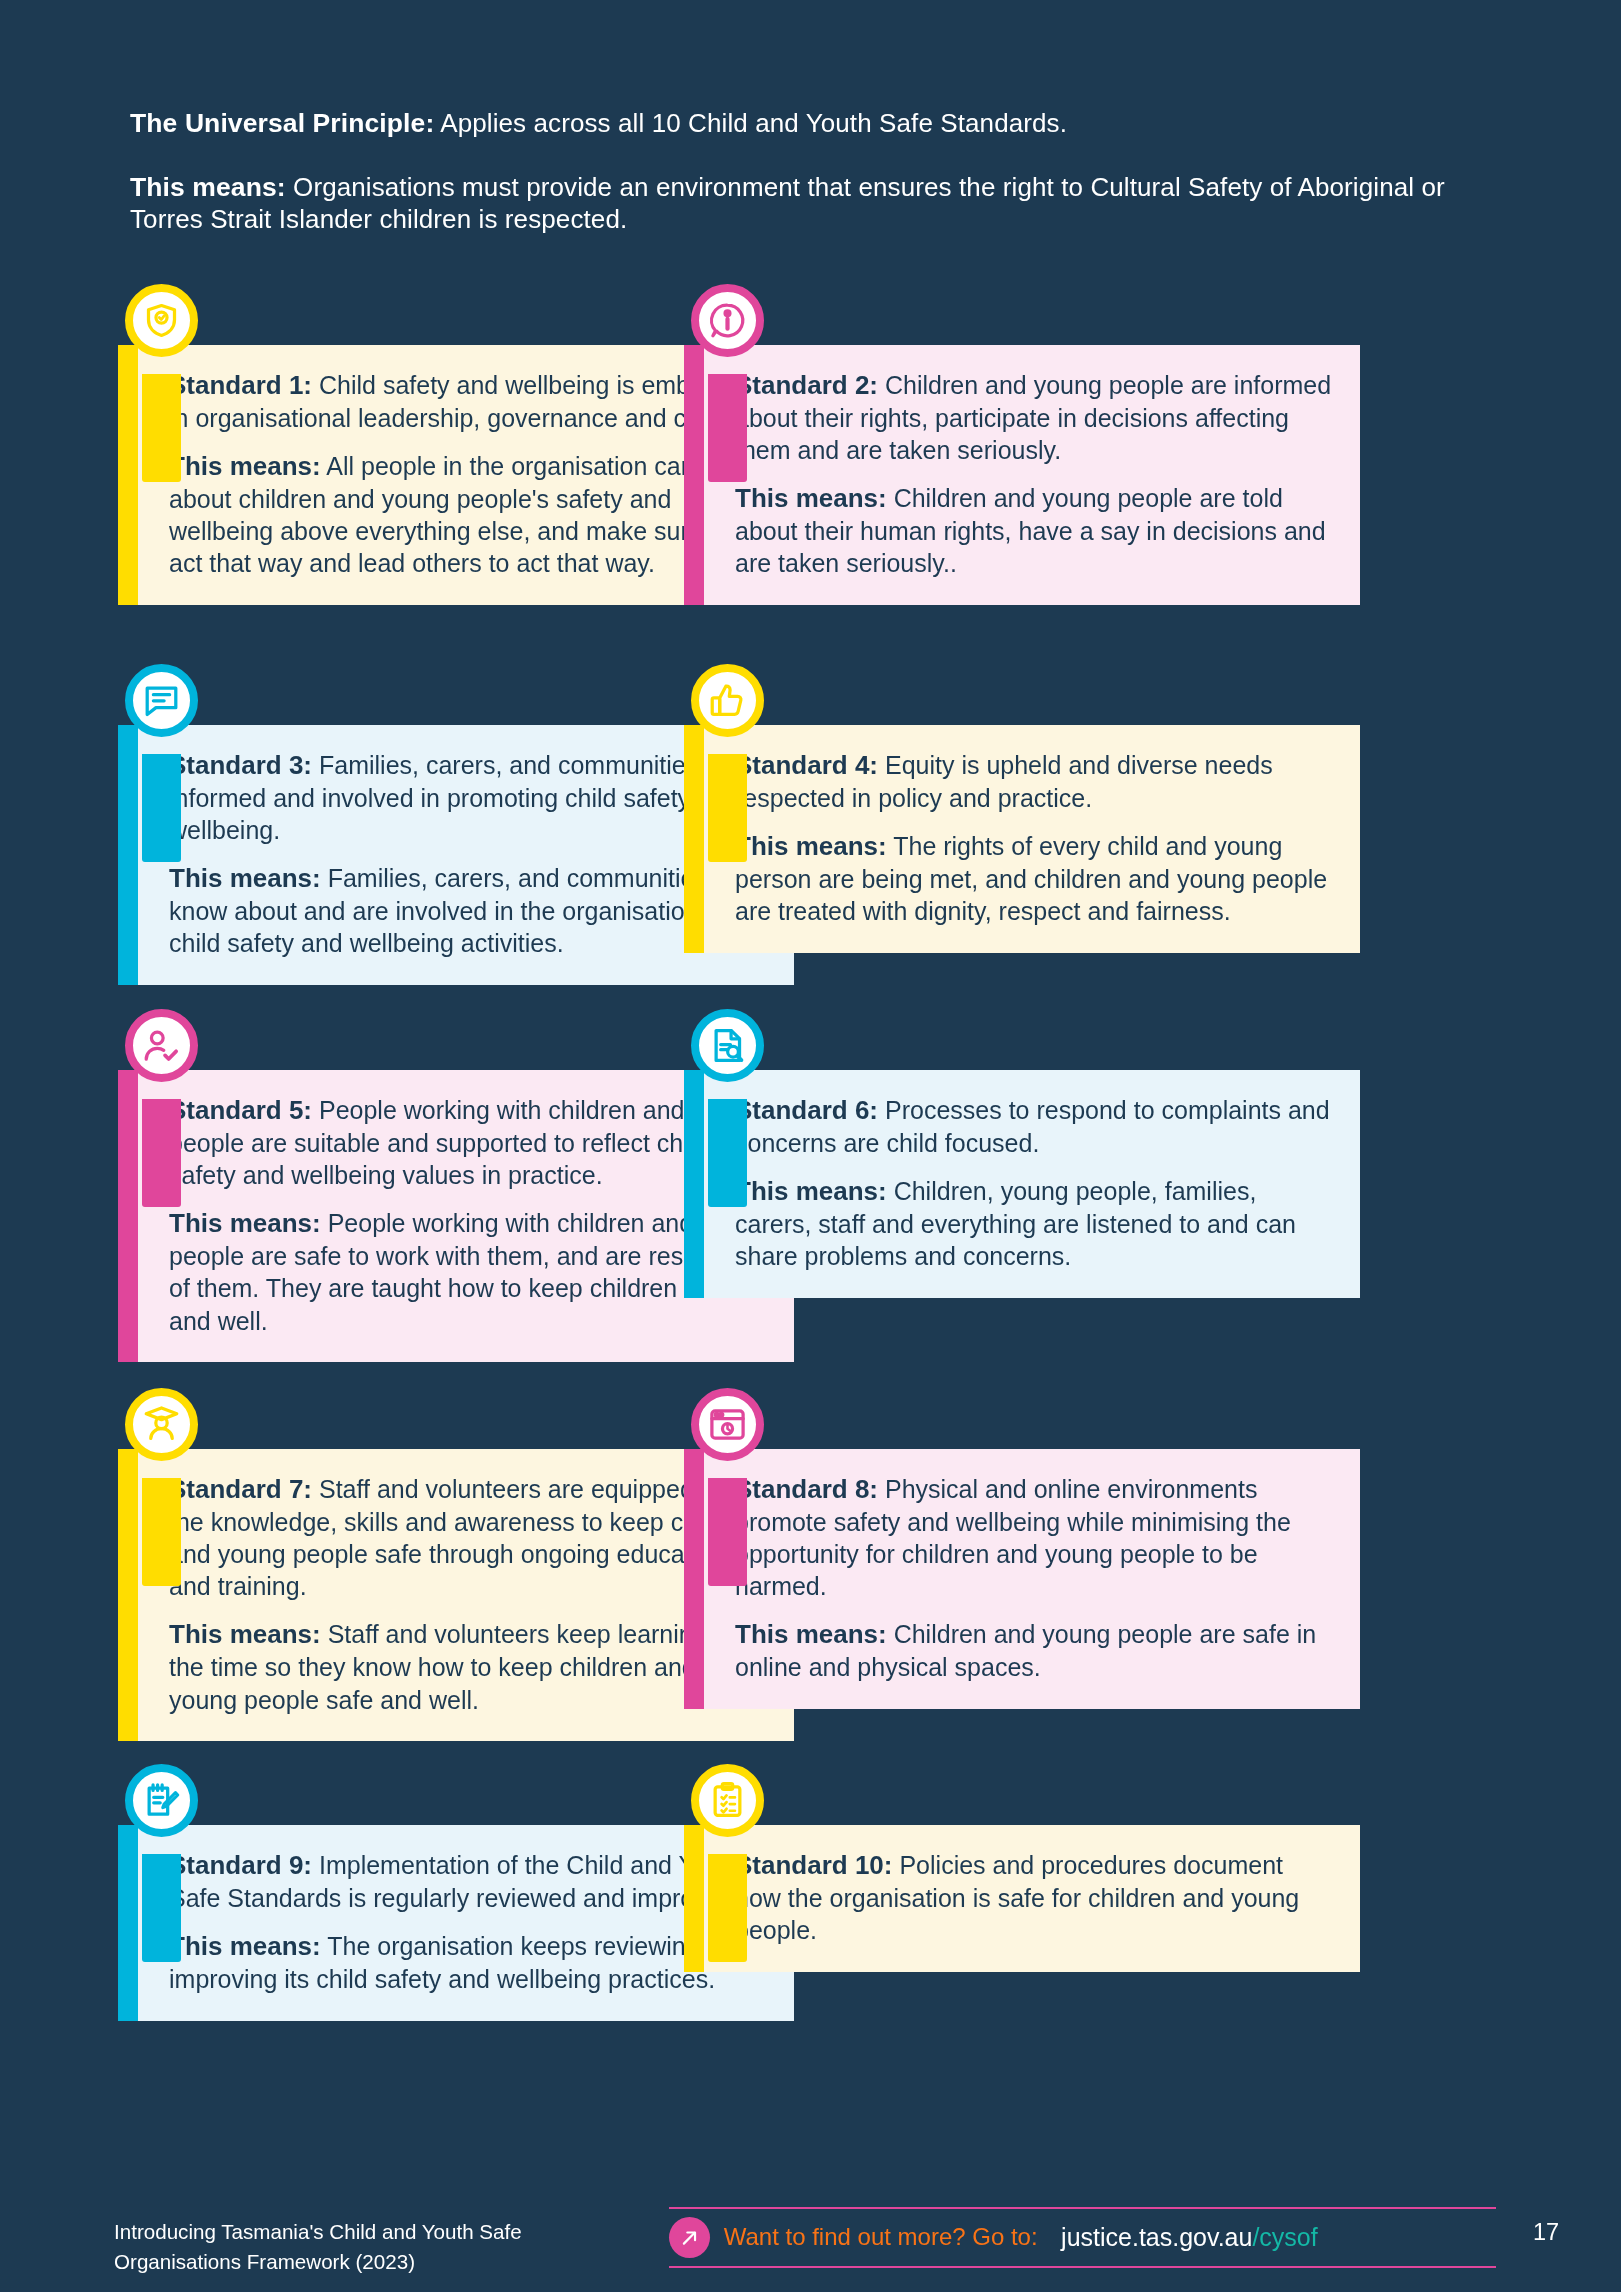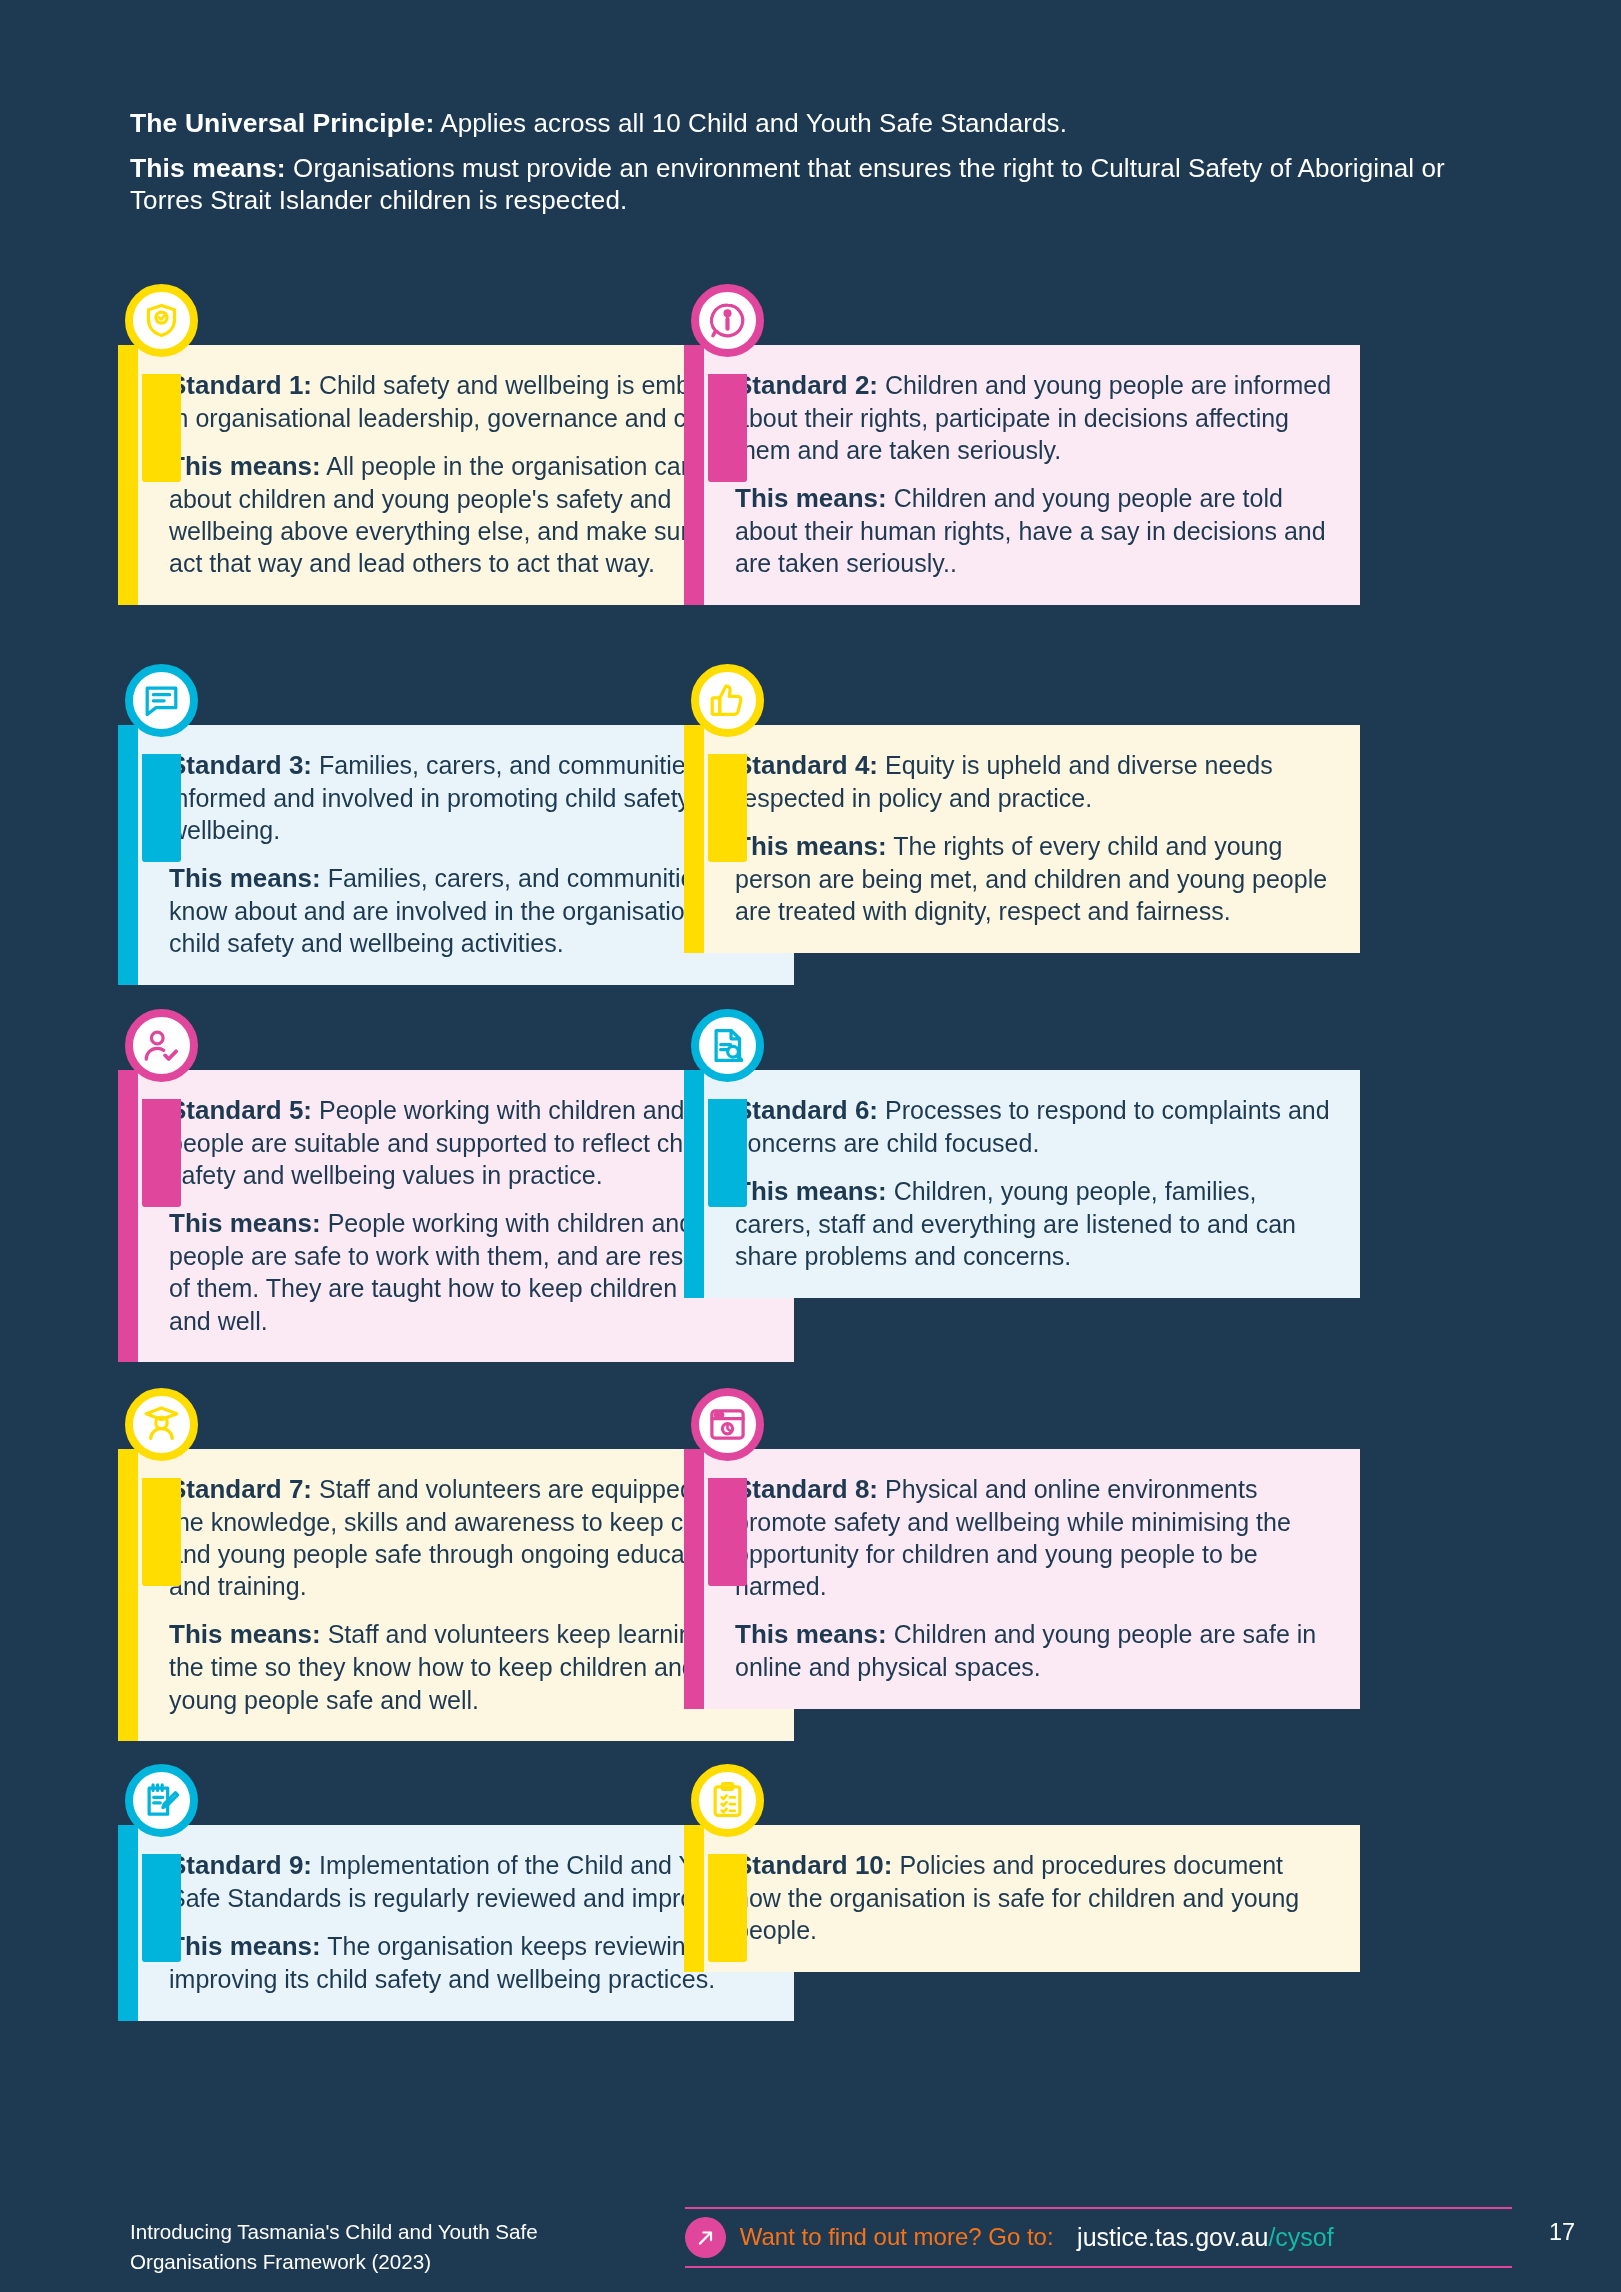--- a/index.html
+++ b/index.html
@@ -9,21 +9,21 @@
     font-family:"Liberation Sans","DejaVu Sans",sans-serif;
     color:#ffffff;
     overflow:hidden;
     position:relative;
   }
   .page{position:relative;width:1621px;height:2122px;box-sizing:border-box;}
 
   
   .header{position:absolute;left:130px;top:106px;width:1372px;}
   .header .line{color:#ffffff;font-size:26px;line-height:1.3;letter-spacing:0.1px;}
-  .header .line.second{margin-top:11px;line-height:1.22;}
+  .header .line.second{margin-top:30px;line-height:1.22;}
   .hd-strong{font-weight:bold;font-size:26.5px;}
 
   
   .grid{position:absolute;left:0;top:0;width:1621px;}
   .card-wrap{position:absolute;}
   .card{
     position:relative;
     box-sizing:border-box;
     padding:23.5px 25.5px 25.5px 31px;
     border-left-style:solid;
@@ -38,21 +38,21 @@
   .badge{position:absolute;left:6.9px;top:-61px;width:73px;height:73px;z-index:5;}
   .stem{position:absolute;left:23.5px;top:29px;width:39px;height:108px;border-radius:0 0 2.9px 2.9px;z-index:3;}
   .ring{
     position:absolute;left:0;top:0;width:73px;height:73px;border-radius:50%;
     box-sizing:border-box;border-width:8.8px;border-style:solid;background:#ffffff;
     display:flex;align-items:center;justify-content:center;z-index:6;
   }
   .ring svg{width:39px;height:39px;display:block;}
 
   
-  .footer{position:absolute;left:130px;top:2209px;width:1372px;height:69px;}
+  .footer{position:absolute;left:114px;top:2209px;width:1372px;height:69px;}
   .fcredit{position:absolute;left:0;top:7.8px;font-size:20.6px;line-height:1.45;color:#ffffff;}
   .findout{
     position:absolute;left:555px;top:-2px;width:827px;
     border-top:2.9px solid #e0469b;border-bottom:2.9px solid #e0469b;
     padding:7.8px 0 7.8px 0;display:flex;align-items:center;gap:13.7px;
   }
   .fbadge{width:41px;height:41px;border-radius:50%;background:#e0469b;display:flex;align-items:center;justify-content:center;flex:0 0 auto;}
   .fbadge svg{width:23.5px;height:23.5px;}
   .ftext{font-size:24px;color:#f97316;white-space:nowrap;}
   .furl{font-size:25px;color:#ffffff;margin-left:9.8px;}

